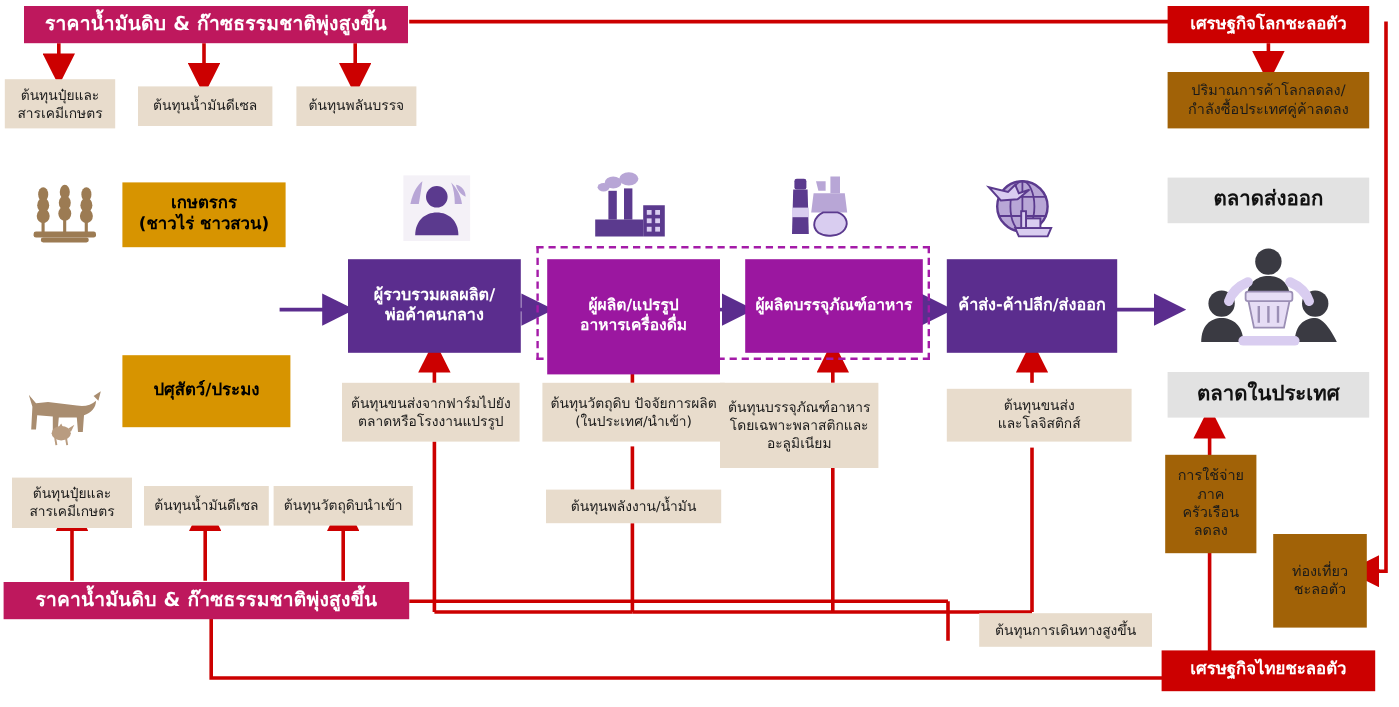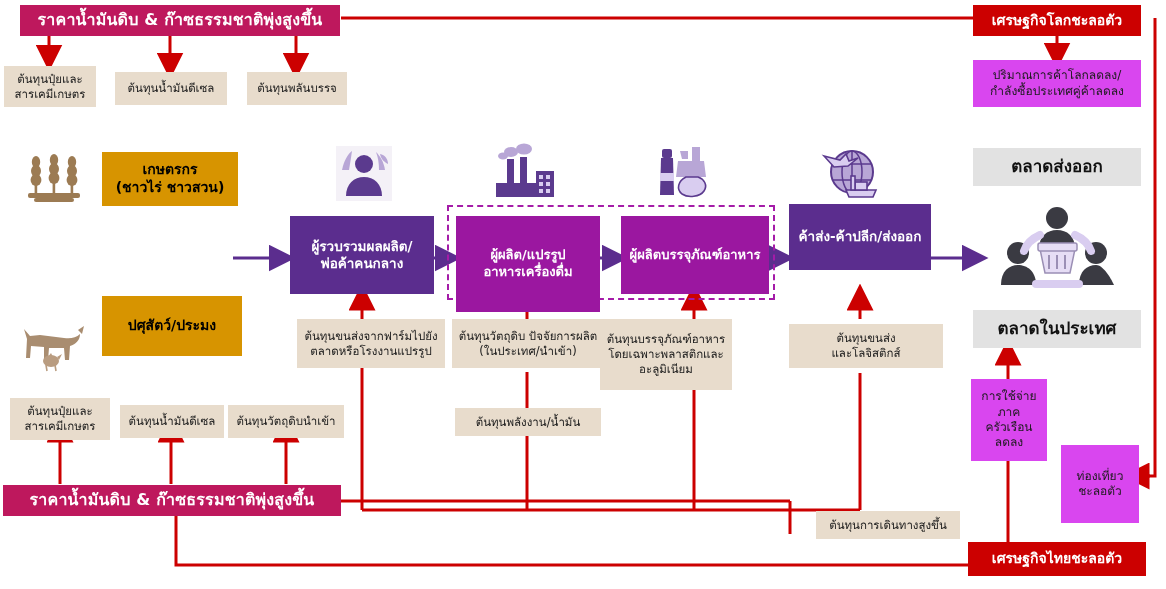--- a/index.html
+++ b/index.html
@@ -8,21 +8,21 @@
     width:1166px;height:589px;position:relative;overflow:hidden;
   }
   #stage{position:absolute;left:0;top:0;width:1166px;height:589px;}
   .node{position:absolute;box-sizing:border-box;display:flex;align-items:center;justify-content:center;text-align:center;line-height:1.28;}
   .red-banner{background:#be185d;color:#ffffff;font-weight:bold;font-size:16px;letter-spacing:.2px;}
   .red-small{background:#CC0000;color:#ffffff;font-weight:bold;font-size:14px;}
   .beige{background:#E8DCCC;color:#1a1a1a;font-size:11.5px;}
   .orange{background:#D79400;color:#000000;font-weight:bold;font-size:14px;}
   .purple-dark{background:#5B2D8E;color:#ffffff;font-weight:bold;font-size:13.5px;}
   .magenta{background:#9B17A0;color:#ffffff;font-weight:bold;font-size:13px;}
-  .lavender{background:#d946ef;color:#1a1a1a;font-size:12px;}
+  .lavender{background:#a16207;color:#1a1a1a;font-size:12px;}
   .grey{background:#E2E2E2;color:#111111;font-weight:bold;font-size:17px;}
   .dashbox{position:absolute;border:2px dashed #A41BA8;box-sizing:border-box;}
   svg.ov{position:absolute;left:0;top:0;width:1166px;height:589px;pointer-events:none;}
   .icon{position:absolute;}
 </style>
 </head>
 <body>
 
 <div id="stage">
 
@@ -265,23 +265,23 @@
 
   <div class="node orange" style="left:102px;top:152px;width:136px;height:54px;white-space:pre-line;">เกษตรกร
 (ชาวไร่ ชาวสวน)</div>
   <div class="node orange" style="left:102px;top:296px;width:140px;height:60px;white-space:pre-line;">ปศุสัตว์/ประมง</div>
 
   <div class="node purple-dark" style="left:290px;top:216px;width:144px;height:78px;white-space:pre-line;">ผู้รวบรวมผลผลิต/
 พ่อค้าคนกลาง</div>
   <div class="node magenta" style="left:456px;top:216px;width:144px;height:96px;white-space:pre-line;">ผู้ผลิต/แปรรูป
 อาหารเครื่องดื่ม</div>
   <div class="node magenta" style="left:621px;top:216px;width:148px;height:78px;white-space:pre-line;">ผู้ผลิตบรรจุภัณฑ์อาหาร</div>
-  <div class="node purple-dark" style="left:789px;top:204px;width:142px;height:66px;white-space:pre-line;">ค้าส่ง-ค้าปลีก/ส่งออก</div>
-
-  <div class="node beige" style="left:285px;top:319px;width:148px;height:49px;white-space:pre-line;margin-left:12px;">ต้นทุนขนส่งจากฟาร์มไปยัง
+  <div class="node purple-dark" style="left:789px;top:216px;width:142px;height:78px;white-space:pre-line;">ค้าส่ง-ค้าปลีก/ส่งออก</div>
+
+  <div class="node beige" style="left:285px;top:319px;width:148px;height:49px;white-space:pre-line;">ต้นทุนขนส่งจากฟาร์มไปยัง
 ตลาดหรือโรงงานแปรรูป</div>
   <div class="node beige" style="left:452px;top:319px;width:152px;height:49px;white-space:pre-line;">ต้นทุนวัตถุดิบ ปัจจัยการผลิต
 (ในประเทศ/นำเข้า)</div>
   <div class="node beige" style="left:600px;top:319px;width:132px;height:71px;white-space:pre-line;">ต้นทุนบรรจุภัณฑ์อาหาร
 โดยเฉพาะพลาสติกและ
 อะลูมิเนียม</div>
   <div class="node beige" style="left:789px;top:324px;width:154px;height:44px;white-space:pre-line;">ต้นทุนขนส่ง
 และโลจิสติกส์</div>
 
   <div class="node beige" style="left:455px;top:408px;width:146px;height:28px;white-space:pre-line;">ต้นทุนพลังงาน/น้ำมัน</div>

